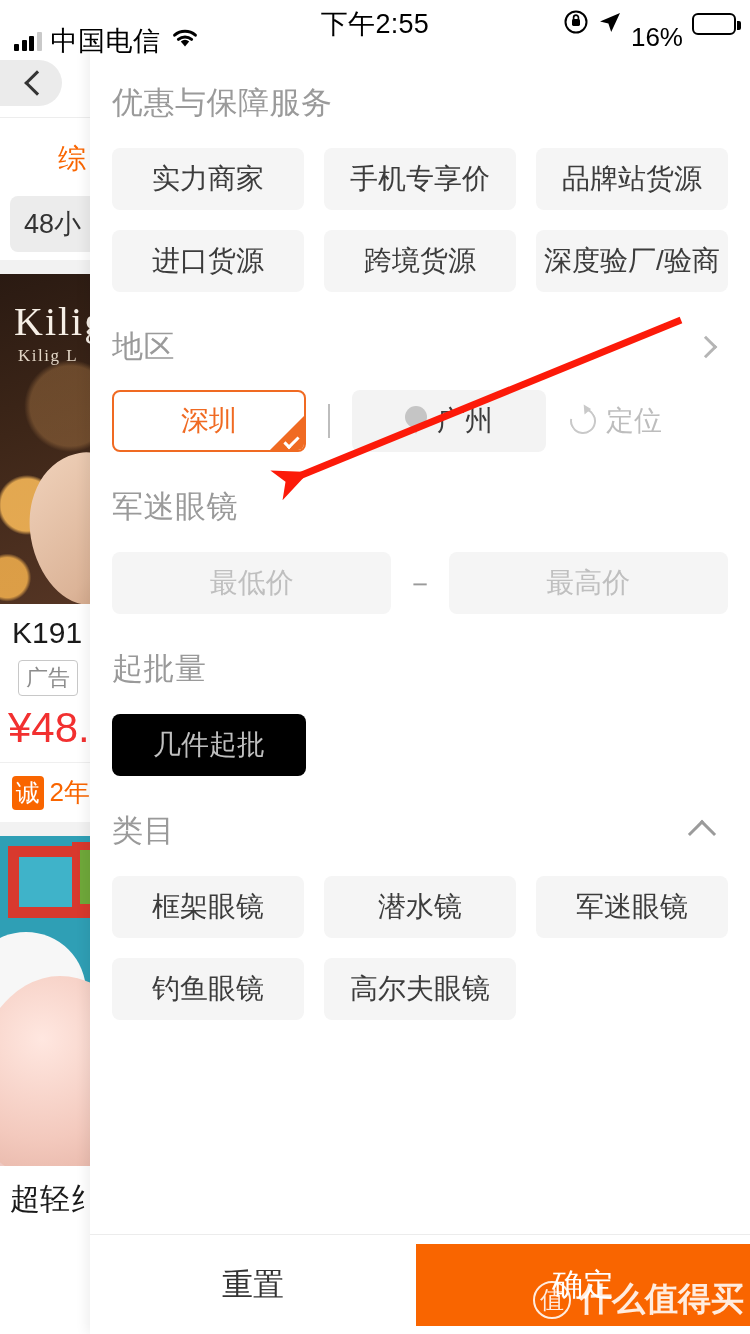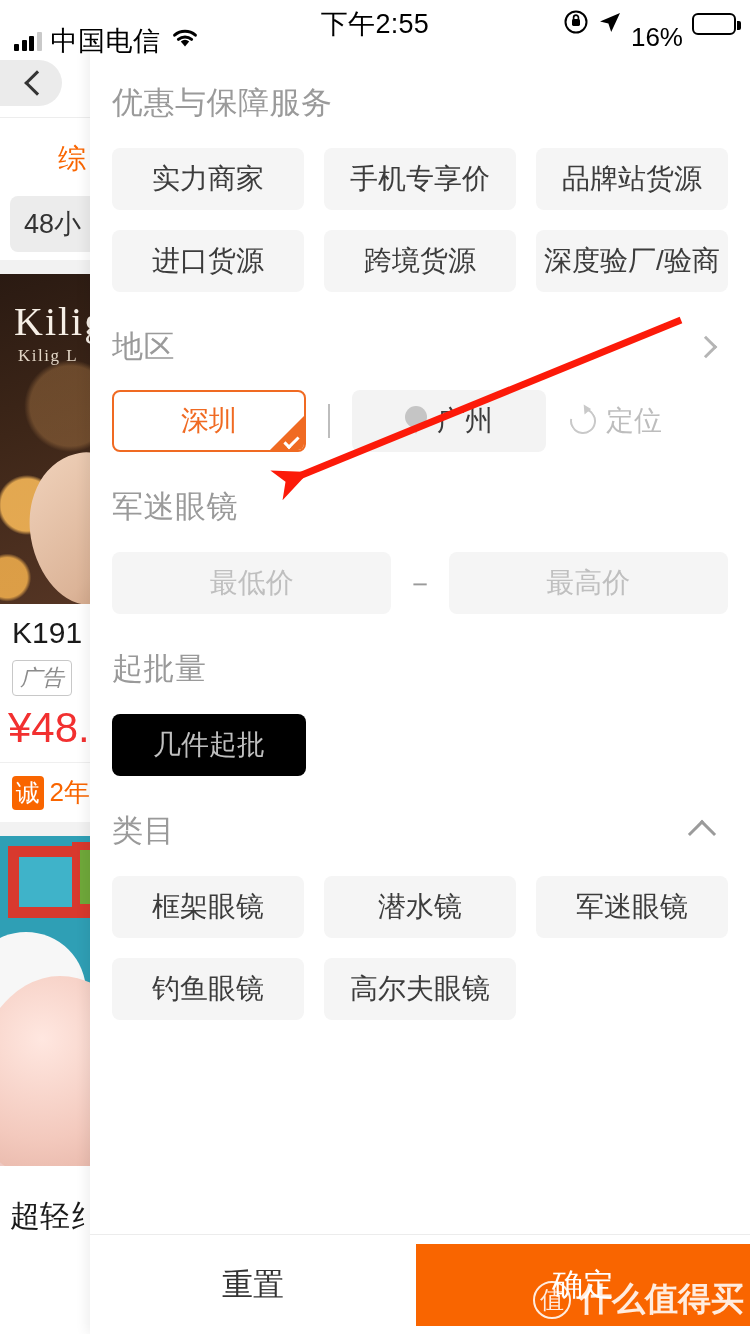--- a/index.html
+++ b/index.html
@@ -95,21 +95,21 @@
   }
   .bd-hand{
     position:absolute; bottom:0; left:30px; width:110px; height:150px;
     background:linear-gradient(150deg,#f0d2bb 0%,#dcb498 70%,#c79b7d 100%);
     border-radius:60% 40% 35% 45%/55% 45% 50% 50%;
     transform:rotate(-14deg);
   }
   .bd-title{
     padding:12px 0 0 12px; font-size:30px; color:#1a1a1a; white-space:nowrap;
   }
-  .bd-badges{ padding:10px 0 0 12px; display:flex; gap:6px;font-style:italic; }
+  .bd-badges{ padding:10px 0 0 18px; display:flex; gap:6px; }
   .bd-ad{
     border:1px solid #c8c8c8; border-radius:4px; color:#8c8c8c;
     font-size:22px; padding:2px 7px; white-space:nowrap;
   }
   .bd-price{
     padding:8px 0 0 8px; color:#f23030; font-size:42px; white-space:nowrap;
     font-weight:500;
   }
   .bd-shoprow{
     margin-top:10px; padding:12px 0 12px 12px;
@@ -135,21 +135,21 @@
   .bd-skin{
     position:absolute; bottom:-20px; left:-30px; width:180px; height:210px;
     background:radial-gradient(circle at 40% 30%, #ffe7e0 0%, #f3c9bd 55%, #e0ab9c 100%);
     border-radius:50% 50% 45% 55%/60% 55% 45% 40%;
   }
   .bd-white{
     position:absolute; top:96px; left:-34px; width:120px; height:120px;
     background:#f7f7f7; border-radius:50%;
   }
   .bd-title2{
-    padding:30px 0 0 10px; font-size:30px; color:#1a1a1a; white-space:nowrap;
+    padding:13px 0 0 10px; font-size:30px; color:#1a1a1a; white-space:nowrap;
   }
 
   
   #panel{
     position:absolute; top:48px; left:90px; width:660px; height:1286px;
     background:#ffffff; z-index:20;
     display:flex; flex-direction:column;
     box-shadow:-3px 0 12px rgba(0,0,0,.07);
   }
   #panel-scroll{

